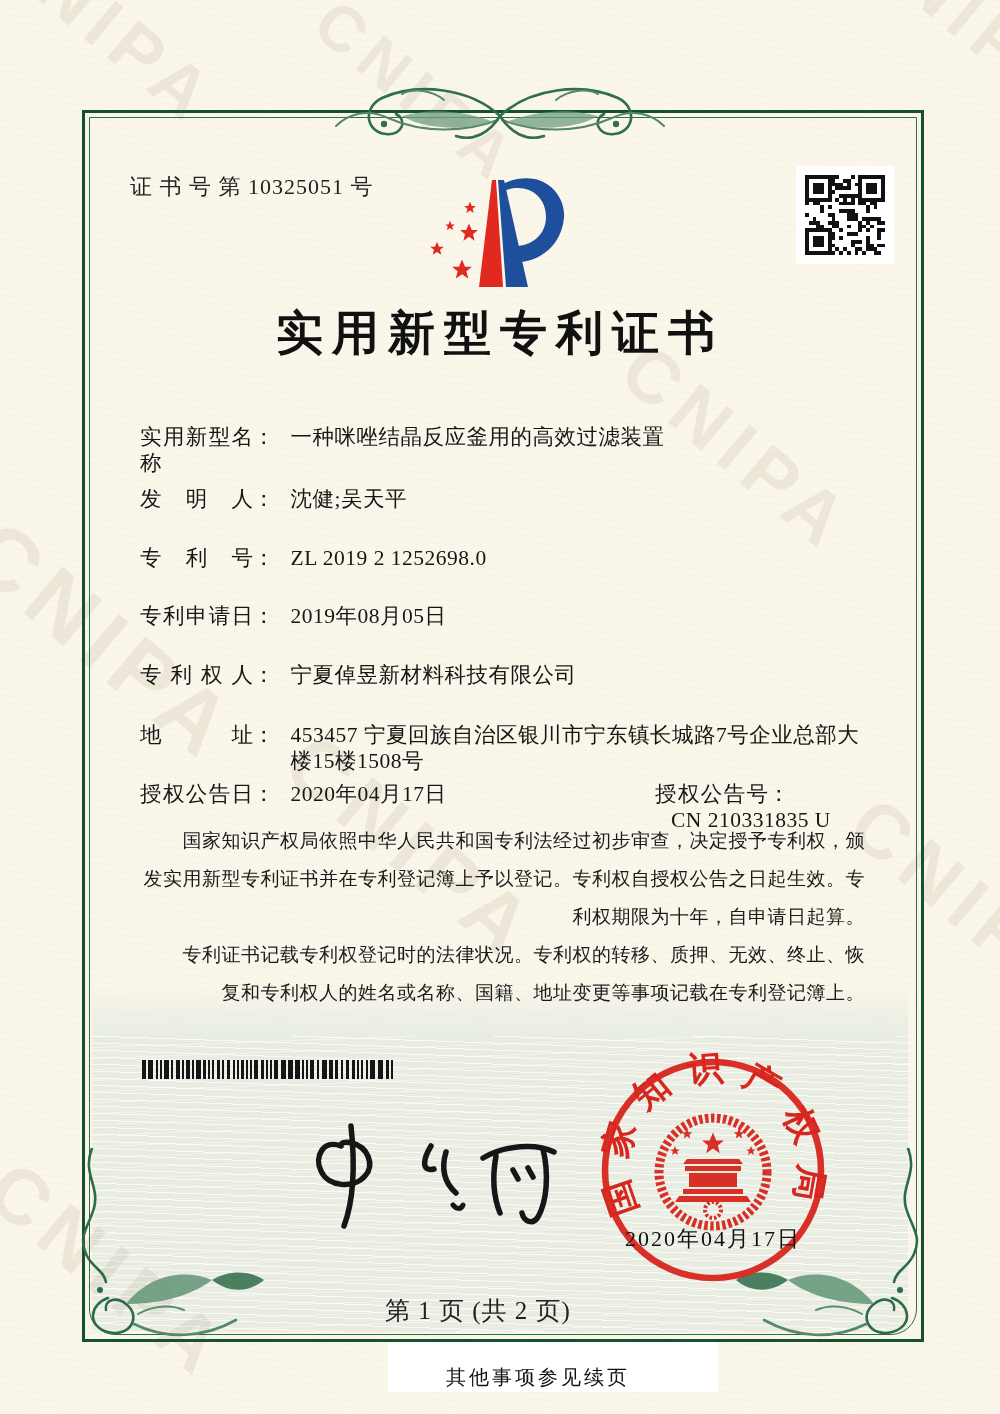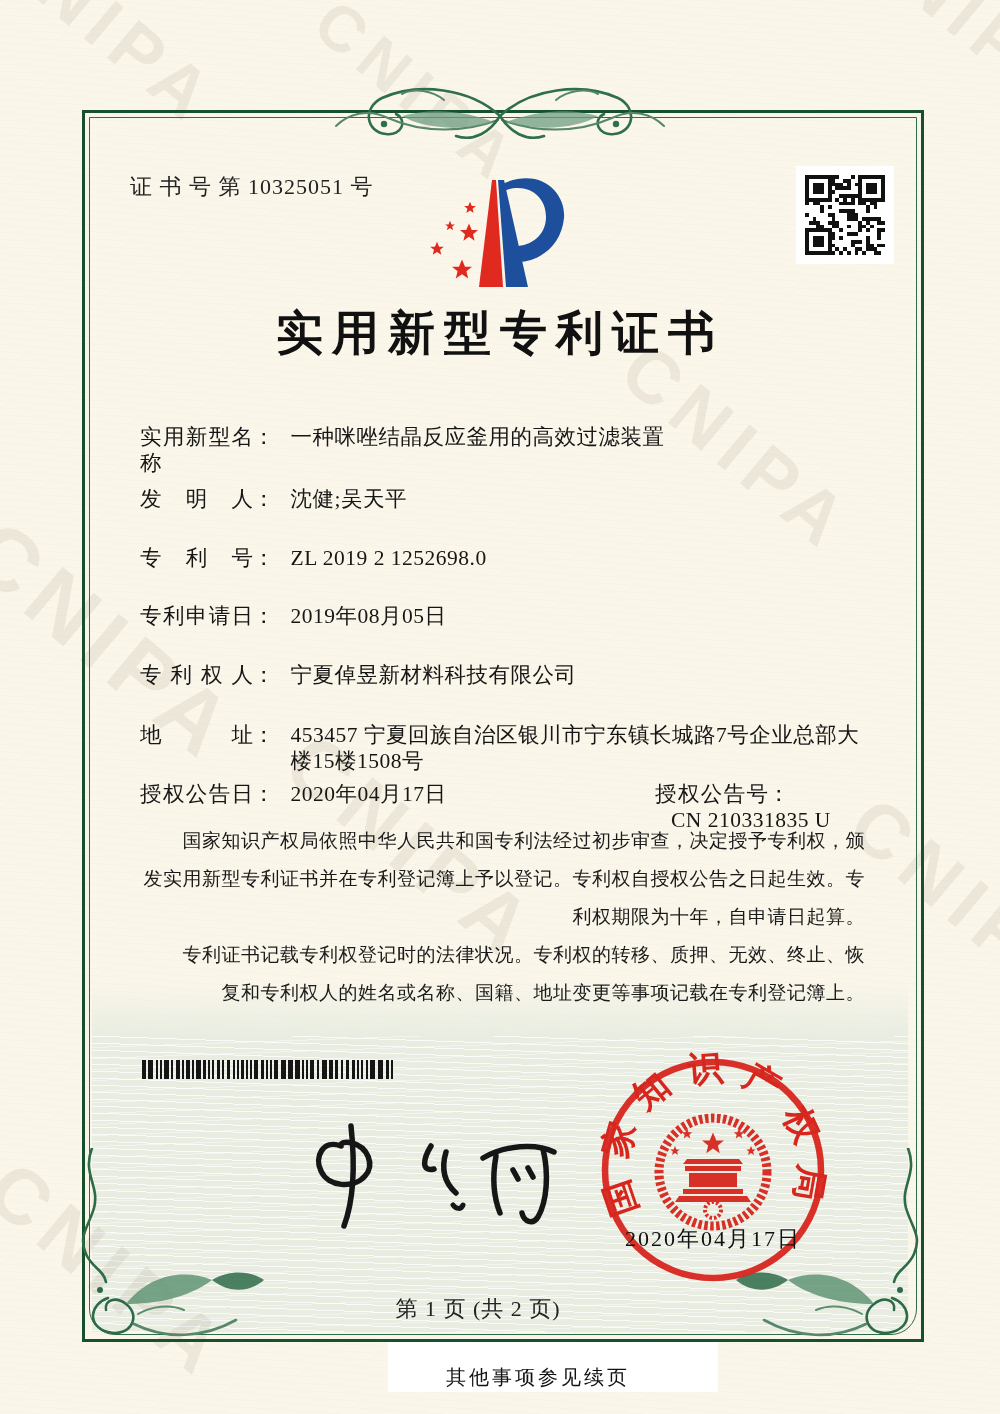--- a/index.html
+++ b/index.html
@@ -53,21 +53,21 @@
   
   .signer{position:absolute;left:141px;top:1148px;z-index:4;font-size:22px;color:#111;letter-spacing:7px;}
   .signer div{margin-bottom:16px;}
   .sig-svg{position:absolute;left:295px;top:1112px;z-index:4;}
   
   .seal{position:absolute;left:593px;top:1052px;z-index:5;}
   .seal-date{position:absolute;left:593px;top:1224px;width:240px;text-align:center;z-index:6;
              font-size:22px;color:#111;letter-spacing:2px;}
   
   .page-num{position:absolute;left:100px;top:1294px;width:756px;text-align:center;z-index:4;
-            font-size:22px;color:#222;letter-spacing:1px;}
+            font-size:25px;color:#222;letter-spacing:1px;}
   .footer-box{position:absolute;left:388px;top:1342px;width:330px;height:50px;background:#ffffff;z-index:4;}
   .footer-box span{display:block;padding:22px 0 0 18px;font-size:20px;color:#111;letter-spacing:3px;margin-left:40px;}
   .orn{position:absolute;z-index:3;pointer-events:none;}
 </style>
 </head>
 <body>
 
 <div class="page">
 
   <div class="green-fade"></div>

